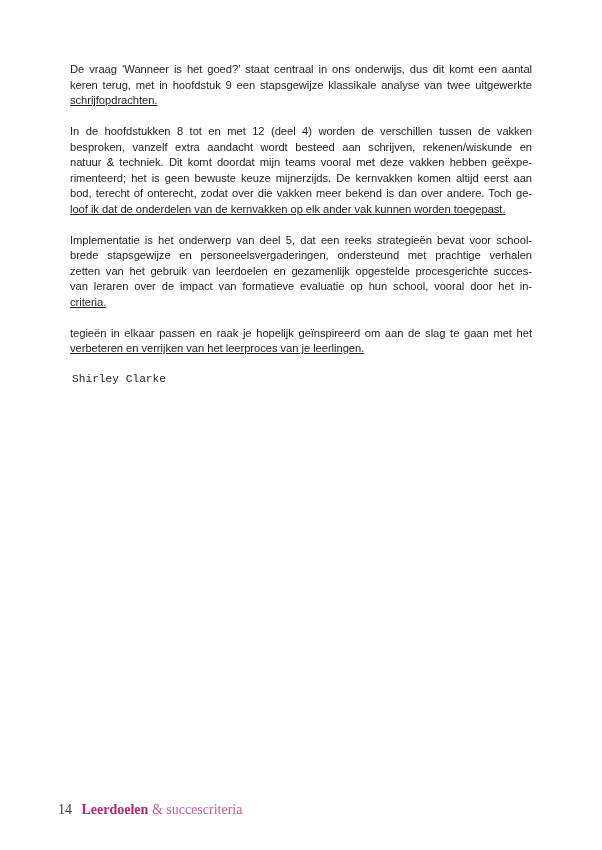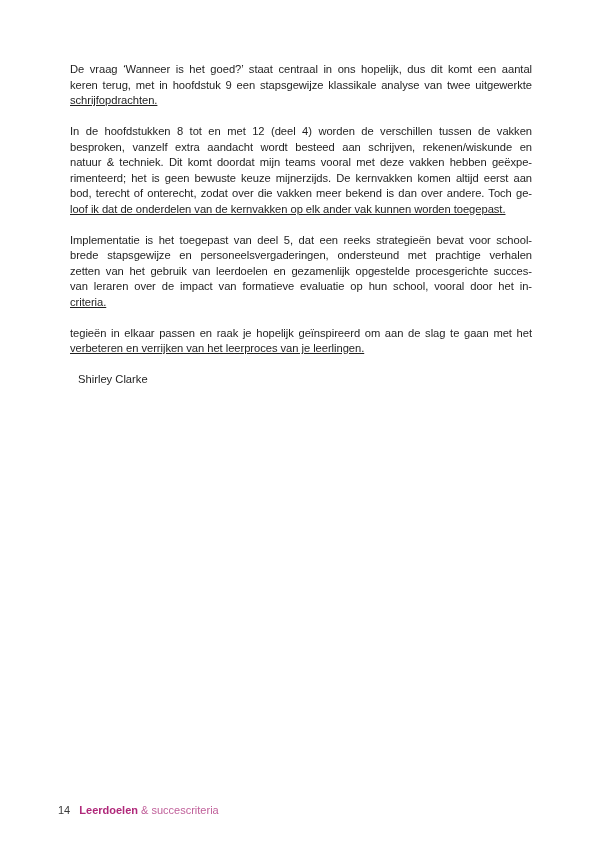--- a/index.html
+++ b/index.html
@@ -41,65 +41,67 @@
       text-align: justify;
       text-align-last: justify;
     }
     .line.last {
       text-align-last: left;
       text-decoration: underline;
     }
     .signature {
       font-size: 11.2px;
       line-height: 15.5px;
-      margin: 8px;
+      margin: 2px;
+      font-family: Liberation Mono, monospace;
     }
     .footer {
       position: absolute;
       left: 58px;
       top: 804px;
-      font-size: 11px;
+      font-size: 14px;
       line-height: 12px;
       white-space: nowrap;
+      font-family: Liberation Serif, serif;
     }
     .footer .page-number {
       color: #3a3a3a;
       margin-right: 6px;
     }
     .footer .title-bold {
       color: #b0287a;
       font-weight: bold;
     }
     .footer .title-light {
       color: #c0609a;
     }
   </style>
 </head>
 <body>
 
 <div class="page">
   <div class="text-block">
 
     <p class="para">
-      <span class="line">De vraag ‘Wanneer is het goed?’ staat centraal in ons hopelijk, dus dit komt een aantal</span>
+      <span class="line">De vraag ‘Wanneer is het goed?’ staat centraal in ons onderwijs, dus dit komt een aantal</span>
       <span class="line">keren terug, met in hoofdstuk 9 een stapsgewijze klassikale analyse van twee uitgewerkte</span>
       <span class="line last">schrijfopdrachten.</span>
     </p>
 
     <p class="para">
       <span class="line">In de hoofdstukken 8 tot en met 12 (deel 4) worden de verschillen tussen de vakken</span>
       <span class="line">besproken, vanzelf extra aandacht wordt besteed aan schrijven, rekenen/wiskunde en</span>
       <span class="line">natuur &amp; techniek. Dit komt doordat mijn teams vooral met deze vakken hebben geëxpe-</span>
       <span class="line">rimenteerd; het is geen bewuste keuze mijnerzijds. De kernvakken komen altijd eerst aan</span>
       <span class="line">bod, terecht of onterecht, zodat over die vakken meer bekend is dan over andere. Toch ge-</span>
       <span class="line last">loof ik dat de onderdelen van de kernvakken op elk ander vak kunnen worden toegepast.</span>
     </p>
 
     <p class="para">
-      <span class="line">Implementatie is het toegepast van deel 5, dat een reeks strategieën bevat voor school-</span>
+      <span class="line">Implementatie is het onderwerp van deel 5, dat een reeks strategieën bevat voor school-</span>
       <span class="line">brede stapsgewijze en personeelsvergaderingen, ondersteund met prachtige verhalen</span>
       <span class="line">zetten van het gebruik van leerdoelen en gezamenlijk opgestelde procesgerichte succes-</span>
       <span class="line">van leraren over de impact van formatieve evaluatie op hun school, vooral door het in-</span>
       <span class="line last">criteria.</span>
     </p>
 
     <p class="para">
       <span class="line">tegieën in elkaar passen en raak je hopelijk geïnspireerd om aan de slag te gaan met het</span>
       <span class="line last">verbeteren en verrijken van het leerproces van je leerlingen.</span>
     </p>

